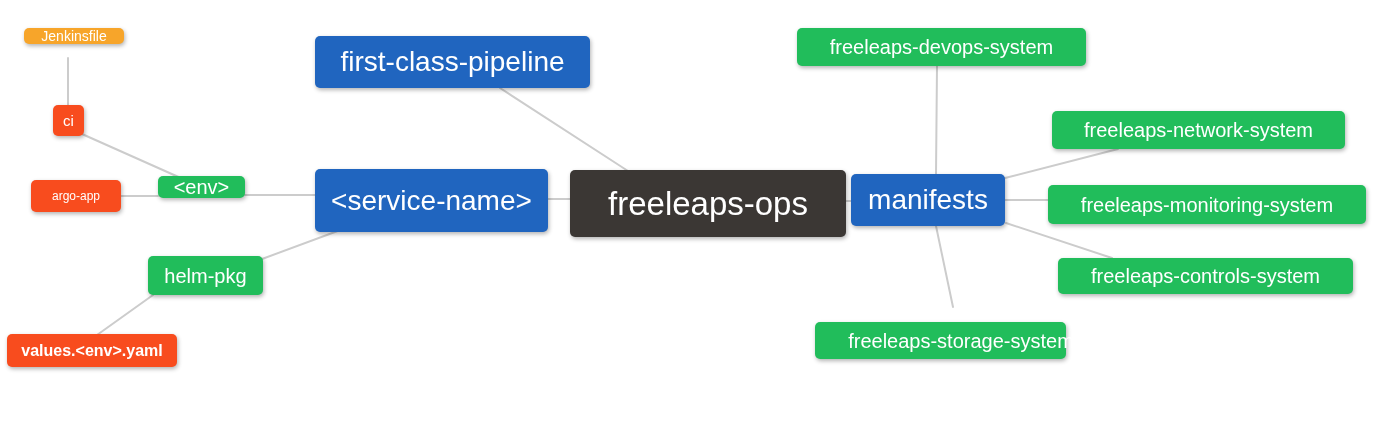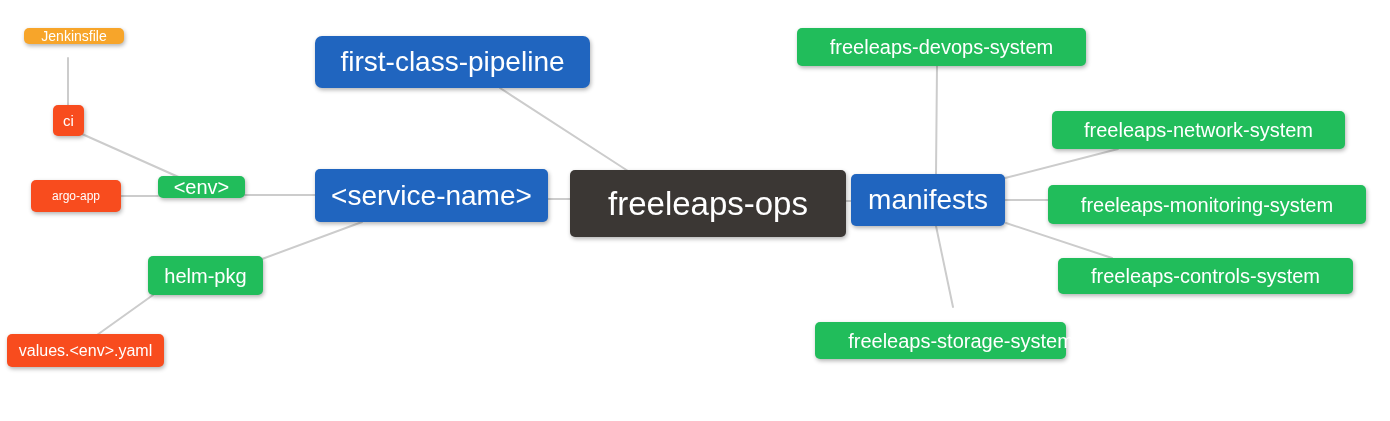--- a/index.html
+++ b/index.html
@@ -53,27 +53,27 @@
       <line x1="500" y1="88" x2="628" y2="171" stroke="#cccccc" stroke-width="2" stroke-linecap="round"></line>
       <line x1="846" y1="201" x2="851" y2="201" stroke="#cccccc" stroke-width="2" stroke-linecap="round"></line>
       <line x1="936" y1="174" x2="937" y2="66" stroke="#cccccc" stroke-width="2" stroke-linecap="round"></line>
       <line x1="1005" y1="178" x2="1118" y2="149" stroke="#cccccc" stroke-width="2" stroke-linecap="round"></line>
       <line x1="1005" y1="200" x2="1048" y2="200" stroke="#cccccc" stroke-width="2" stroke-linecap="round"></line>
       <line x1="1006" y1="223" x2="1112" y2="258" stroke="#cccccc" stroke-width="2" stroke-linecap="round"></line>
       <line x1="936" y1="226" x2="953" y2="307" stroke="#cccccc" stroke-width="2" stroke-linecap="round"></line>
     </svg>
 
 <div class="node" style="left: 570px; top: 170px; width: 276px; height: 67px; font-size: 33px; background: rgb(59, 55, 52);">freeleaps-ops</div>
-    <div class="node" style="left: 315px; top: 36px; width: 275px; height: 52px; font-size: 28px; background: rgb(32, 101, 191); border-radius: 7px;">first-class-pipeline</div>
-    <div class="node" style="left: 315px; top: 169px; width: 233px; height: 53px; font-size: 28px; background: rgb(32, 101, 191);">&lt;service-name&gt;</div>
+    <div class="node" style="left: 315px; top: 36px; width: 275px; height: 52px; font-size: 28px; background: rgb(32, 101, 191);">first-class-pipeline</div>
+    <div class="node" style="left: 315px; top: 169px; width: 233px; height: 63px; font-size: 28px; background: rgb(32, 101, 191);">&lt;service-name&gt;</div>
     <div class="node" style="left: 851px; top: 174px; width: 154px; height: 52px; font-size: 28px; background: rgb(32, 101, 191);">manifests</div>
     <div class="node" style="left: 158px; top: 176px; width: 87px; height: 22px; font-size: 20px; background: rgb(33, 189, 91);">&lt;env&gt;</div>
     <div class="node" style="left: 148px; top: 256px; width: 115px; height: 39px; font-size: 20px; background: rgb(33, 189, 91);">helm-pkg</div>
     <div class="node" style="left: 53px; top: 105px; width: 31px; height: 31px; font-size: 15px; background: rgb(248, 76, 30);">ci</div>
     <div class="node" style="left: 31px; top: 180px; width: 90px; height: 32px; font-size: 12px; background: rgb(248, 76, 30);">argo-app</div>
-    <div class="node" style="left: 7px; top: 334px; width: 157px; height: 33px; font-size: 16px; background: rgb(248, 76, 30);">values.&lt;env&gt;.yaml</div>
+    <div class="node" style="left: 7px; top: 334px; width: 170px; height: 33px; font-size: 16px; background: rgb(248, 76, 30); font-weight: bold;">values.&lt;env&gt;.yaml</div>
     <div class="node" style="left: 24px; top: 28px; width: 100px; height: 16px; font-size: 14px; background: rgb(247, 165, 42);">Jenkinsfile</div>
     <div class="node" style="left: 797px; top: 28px; width: 289px; height: 38px; font-size: 20px; background: rgb(33, 189, 91);">freeleaps-devops-system</div>
     <div class="node" style="left: 1052px; top: 111px; width: 293px; height: 38px; font-size: 20px; background: rgb(33, 189, 91);">freeleaps-network-system</div>
     <div class="node" style="left: 1048px; top: 185px; width: 318px; height: 39px; font-size: 20px; background: rgb(33, 189, 91);">freeleaps-monitoring-system</div>
     <div class="node" style="left: 1058px; top: 258px; width: 295px; height: 36px; font-size: 20px; background: rgb(33, 189, 91);">freeleaps-controls-system</div>
     <div class="node" style="left: 815px; top: 322px; width: 251px; height: 37px; font-size: 20px; background: rgb(33, 189, 91); padding-left: 45px;">freeleaps-storage-system</div>
   </div>
 
 </body></html>

